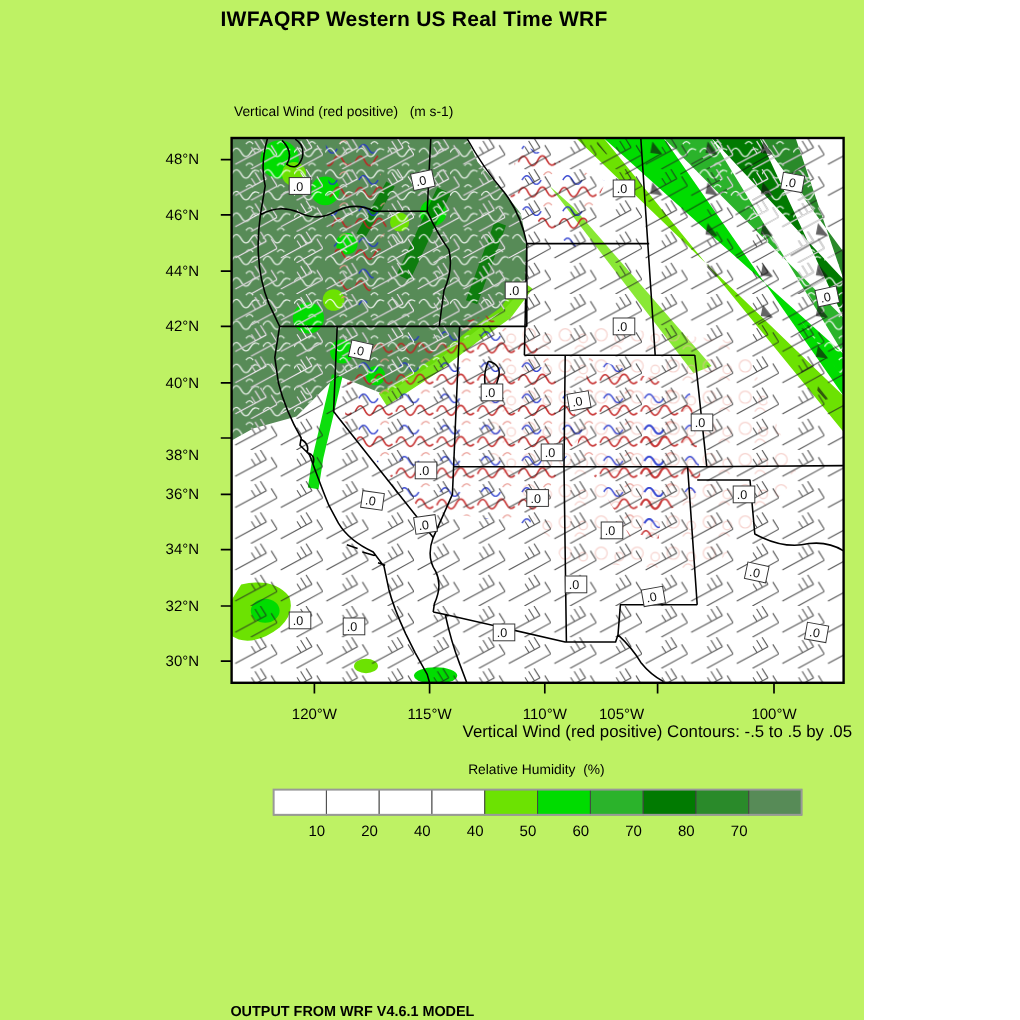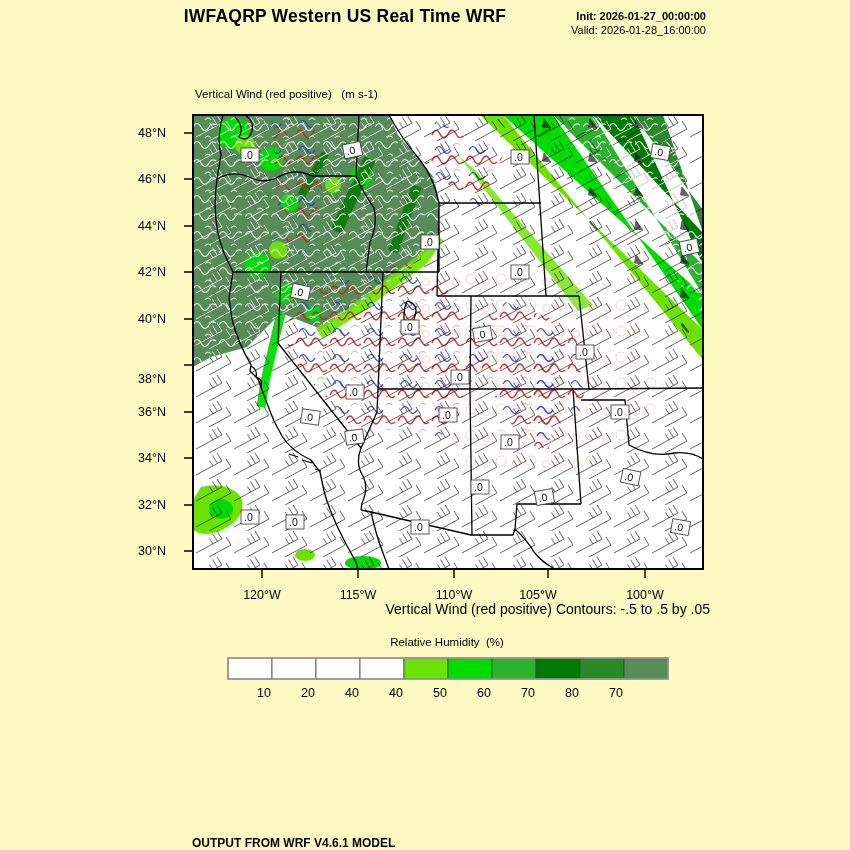--- a/index.html
+++ b/index.html
@@ -1,16 +1,16 @@
 <!DOCTYPE html>
 <html><head>
 <meta charset="utf-8">
 <style>
   html,body{margin:0;padding:0;background:#fff;}
-  .page{position:relative;width:850px;height:850px;background:#fef9c3;overflow:hidden;
+  .page{position:relative;width:720px;height:850px;background:#bef264;overflow:hidden;
         font-family:"Liberation Sans", sans-serif;color:#000;}
   .abs{position:absolute;}
   .title{left:120px;top:6px;width:450px;text-align:center;font-size:17.5px;font-weight:700;letter-spacing:.2px;}
   .initblock{left:500px;top:10px;width:206px;text-align:right;font-size:11px;line-height:13.5px;}
   .initline{font-weight:700;}
   .validline{font-weight:400;}
   .legend{left:195px;top:61px;font-size:11.5px;line-height:13.5px;white-space:pre;}
   .latlab{width:47px;font-size:12.5px;left:138px;}
   .lonlab{width:54px;text-align:center;font-size:12.5px;top:588px;}
   .cnote{left:360px;top:601px;width:350px;text-align:right;font-size:14px;white-space:pre;}
@@ -18,24 +18,20 @@
   .cblab{width:30px;text-align:left;font-size:12.5px;top:686px;}
   .footer{left:192px;top:805px;font-size:12px;font-weight:700;line-height:15.5px;white-space:pre;}
   svg text{font-family:"Liberation Sans", sans-serif;}
 </style>
 </head>
 <body>
 
 <div class="page">
 
   <div class="abs title">IWFAQRP Western US Real Time WRF</div>
-  <div class="abs initblock">
-    <div class="initline">Init: 2026-01-27_00:00:00</div>
-    <div class="validline">Valid: 2026-01-28_16:00:00</div>
-  </div>
 
   <div class="abs legend">
     <div>Vertical Wind (red positive)   (m s-1)</div>
     <div>Relative Humidity   (%)</div>
     <div>Winds   (kts)</div>
   </div>
 
   <div class="abs latlab" style="top:126px">48°N</div>
   <div class="abs latlab" style="top:172px">46°N</div>
   <div class="abs latlab" style="top:219px">44°N</div>
@@ -43,21 +39,21 @@
   <div class="abs latlab" style="top:312px">40°N</div>
   <div class="abs latlab" style="top:372px">38°N</div>
   <div class="abs latlab" style="top:405px">36°N</div>
   <div class="abs latlab" style="top:451px">34°N</div>
   <div class="abs latlab" style="top:498px">32°N</div>
   <div class="abs latlab" style="top:544px">30°N</div>
 
   <div class="abs lonlab" style="left:235px">120°W</div>
   <div class="abs lonlab" style="left:331px">115°W</div>
   <div class="abs lonlab" style="left:427px">110°W</div>
-  <div class="abs lonlab" style="left:511px">105°W</div>
+  <div class="abs lonlab" style="left:491px">105°W</div>
   <div class="abs lonlab" style="left:618px">100°W</div>
 
   <svg class="abs" style="left:193px;top:115px;overflow:visible" width="510" height="454" viewBox="0 0 510 454">
     <defs>
       <path id="nwmass" d="M0,0 L196,0 L205,20 L227,45 L241,63 L246,88 L246,122 L228,142 L202,162 L168,188 L128,214 L88,198 L54,232 L18,242 L0,252 Z"></path>
       <pattern id="barbD" width="38" height="26" patternUnits="userSpaceOnUse">
         <g stroke="#222" stroke-width="0.9" fill="none">
           <path d="M3,22 L29,8 M29,8 L24,0 M24.5,10.5 L19.5,2.5 M20,13 L16.5,7.5"></path>
           <path d="M16,26 L38,14 M38,14 L33,6"></path>
         </g>

